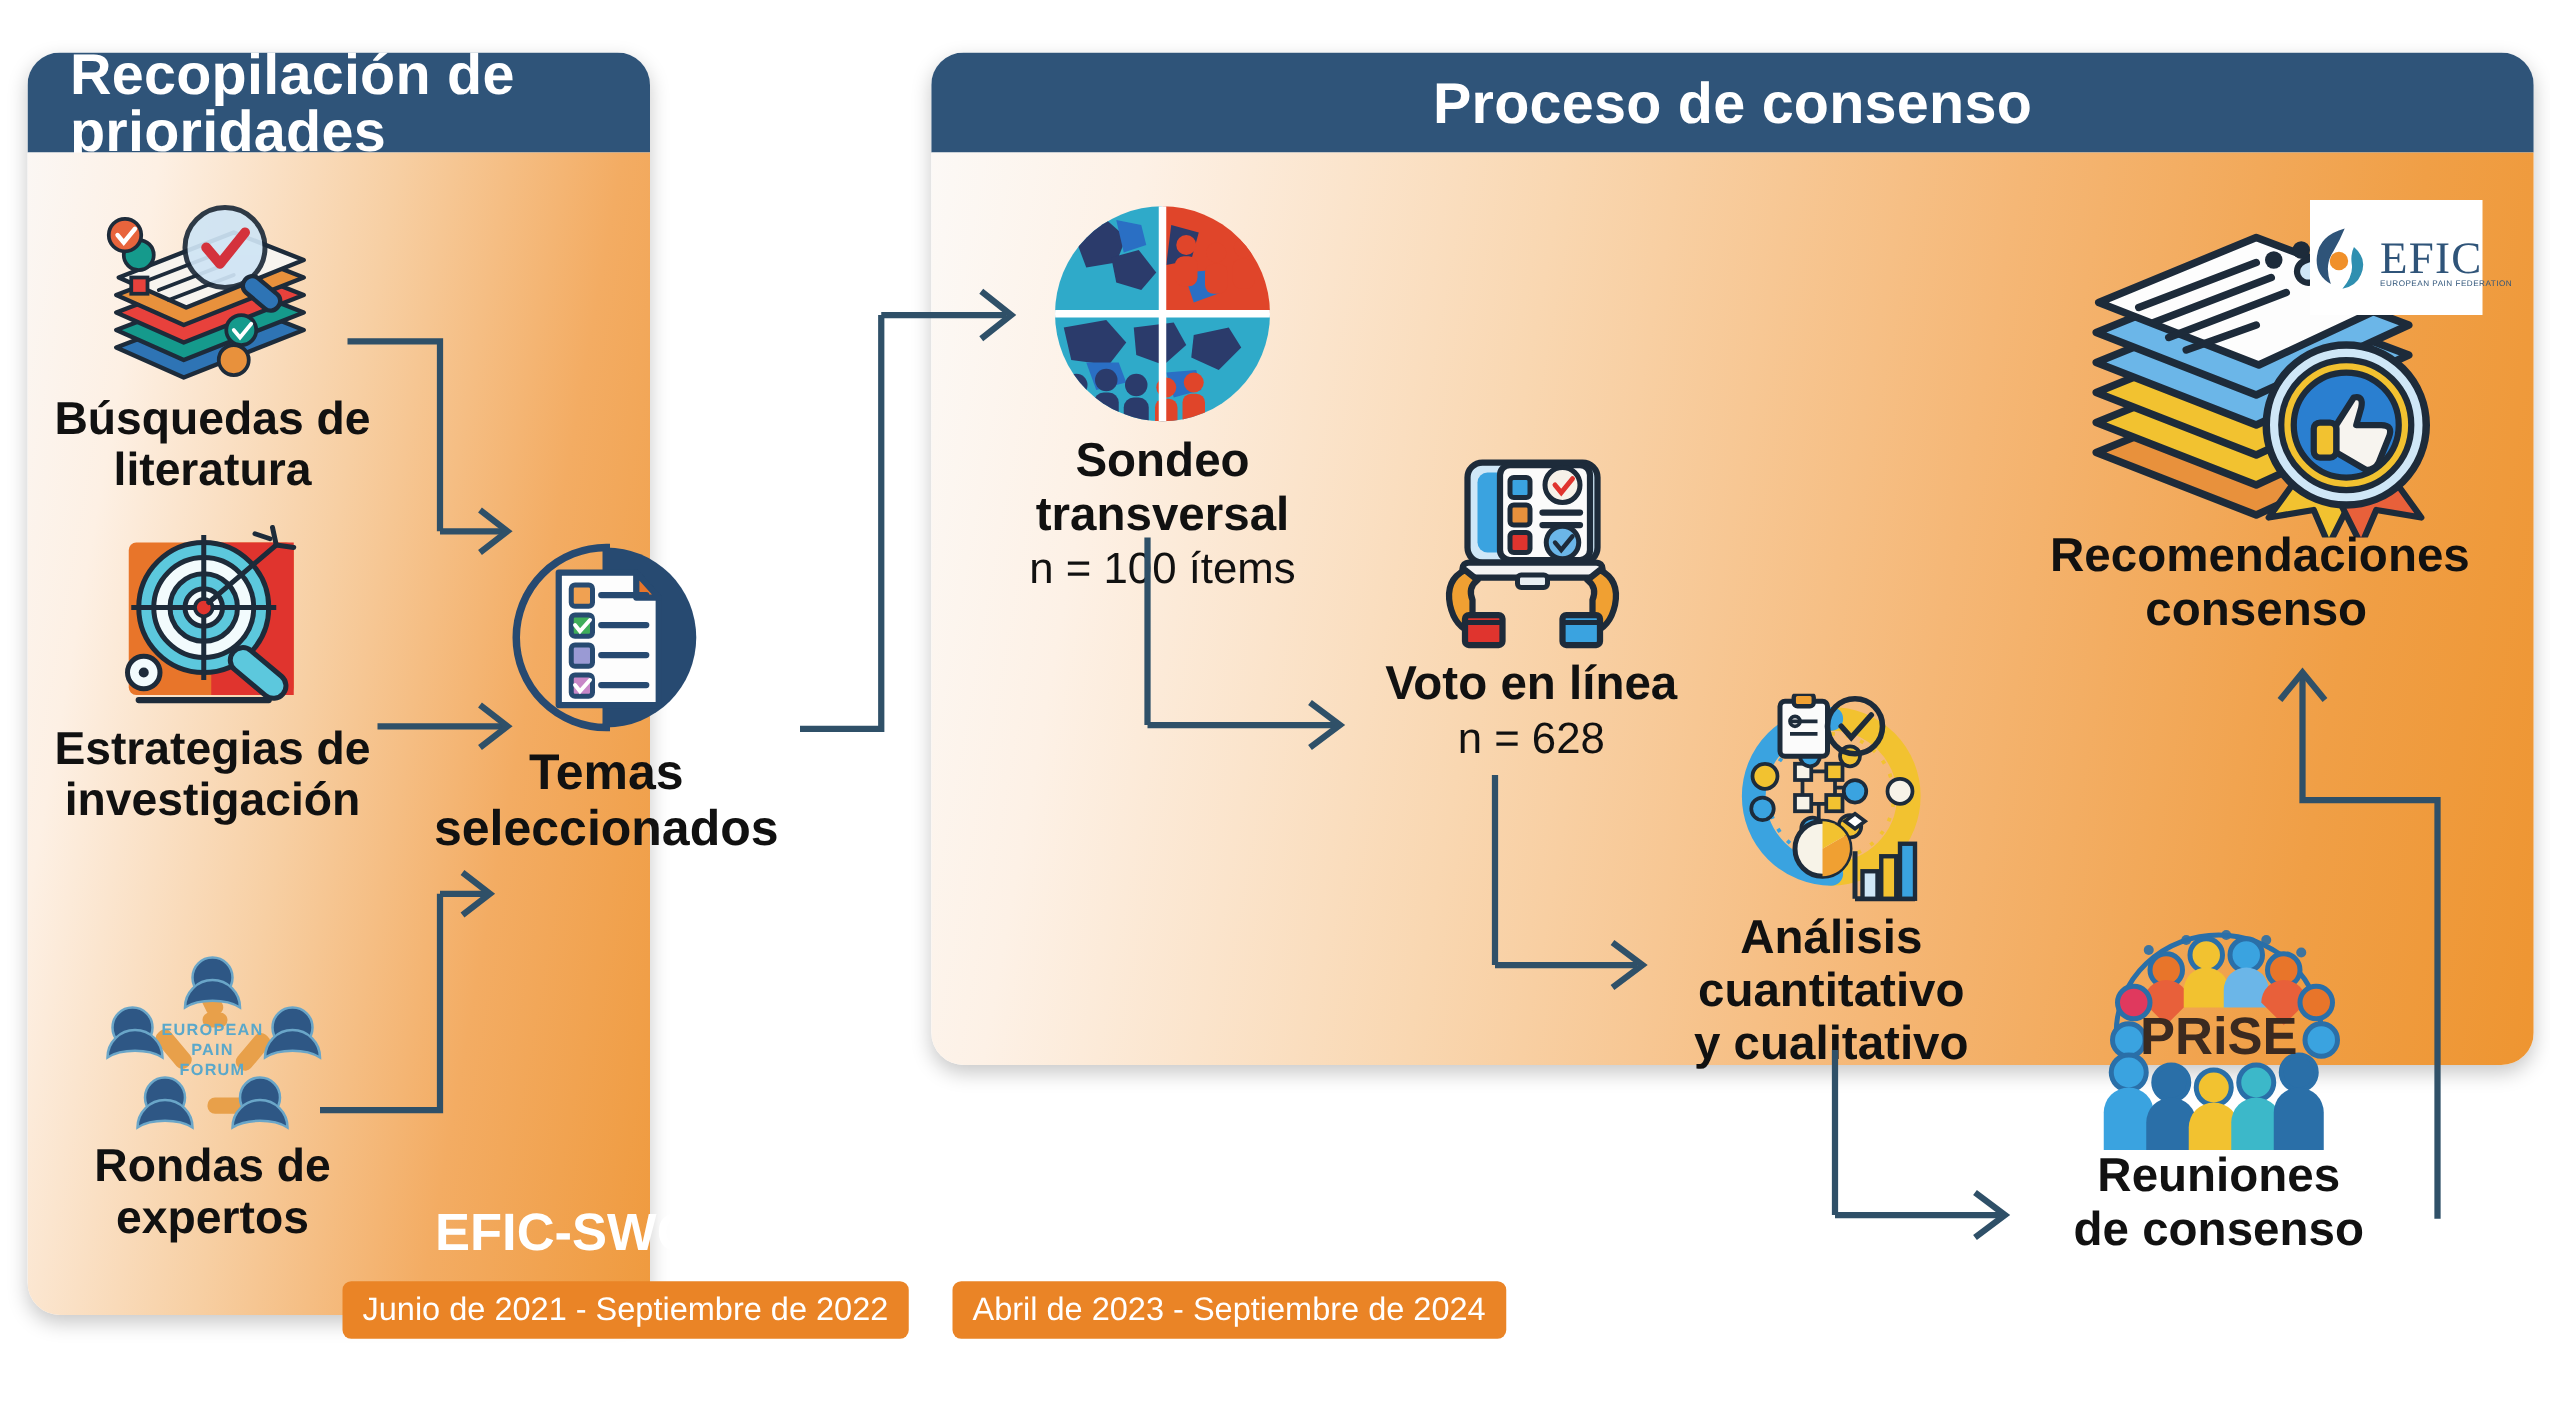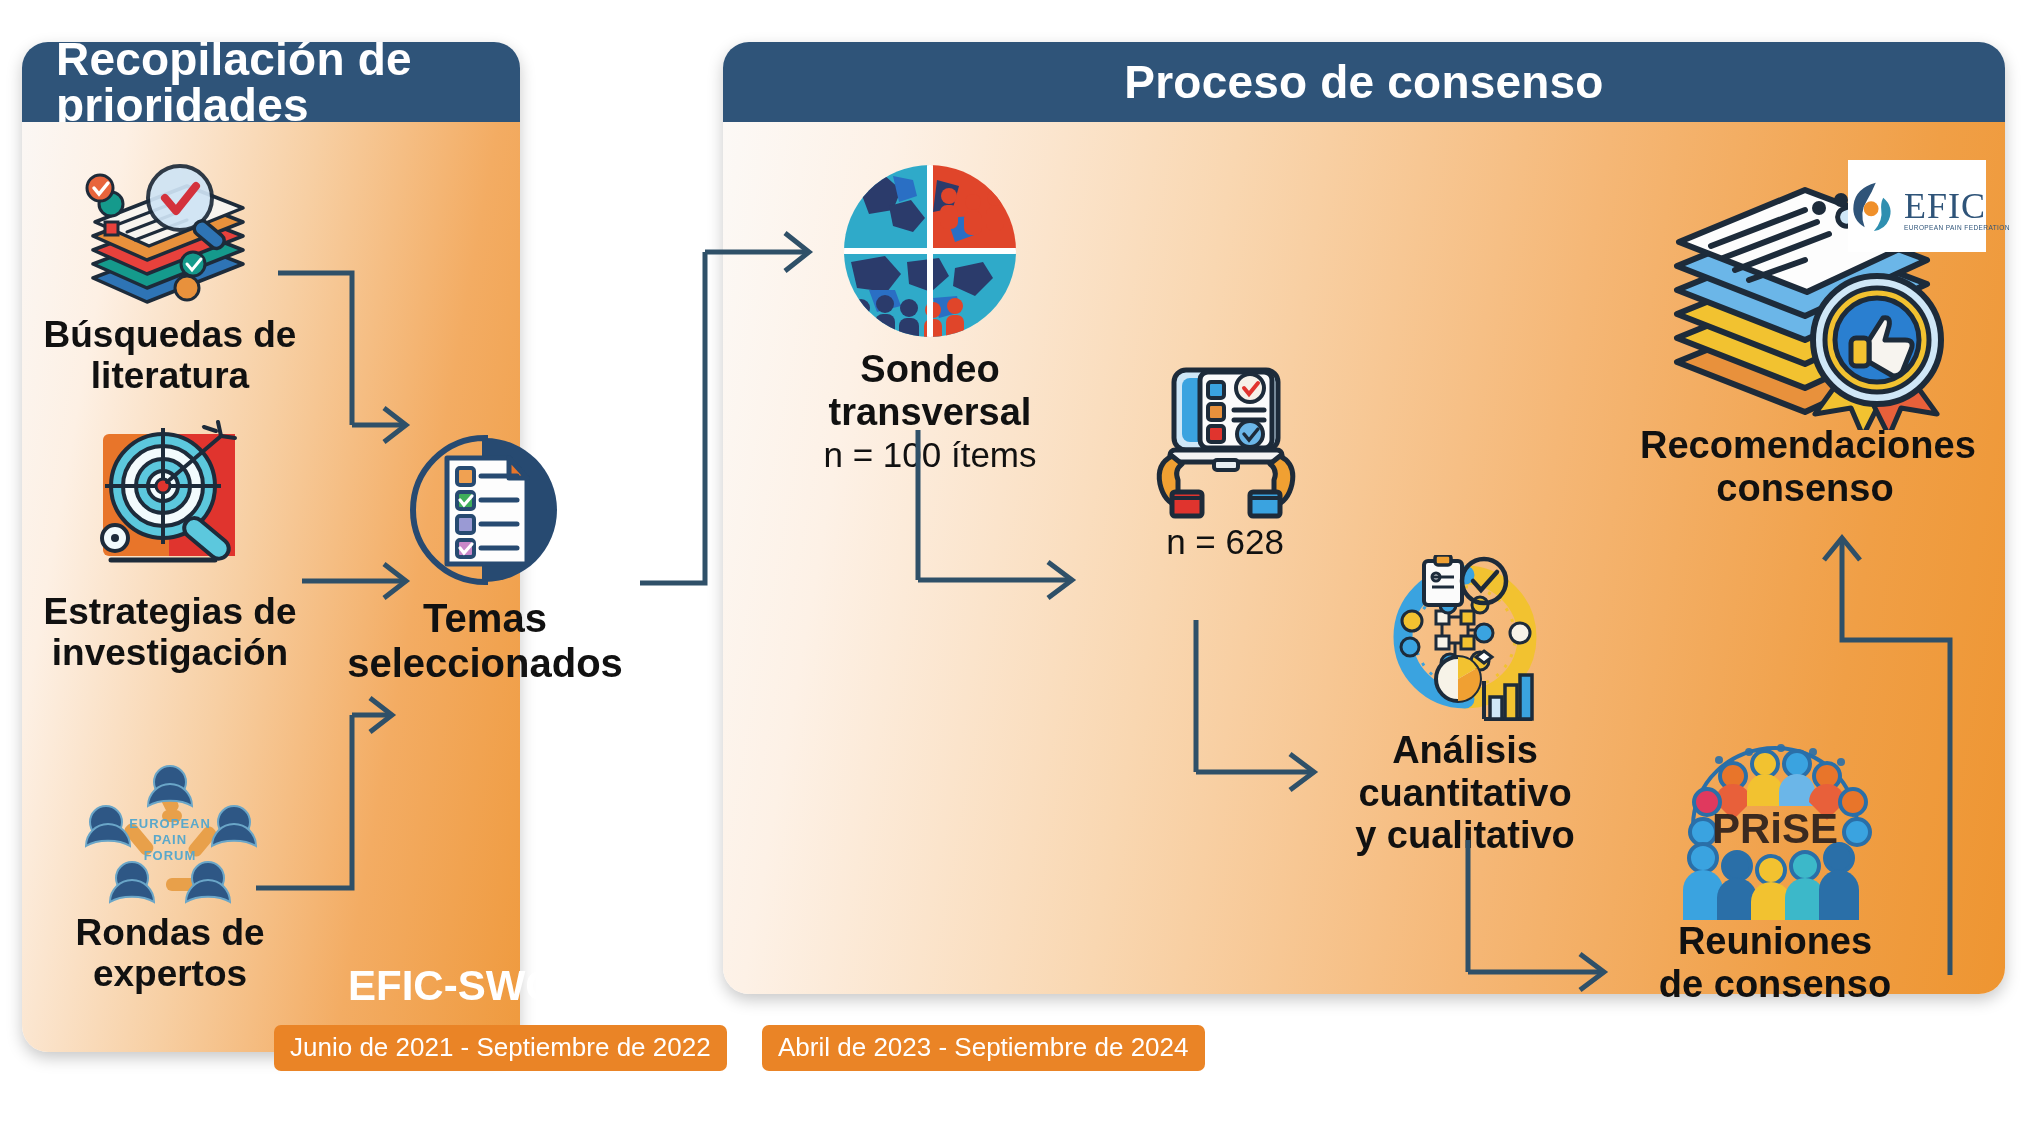--- a/index.html
+++ b/index.html
@@ -13,21 +13,21 @@
               background:#2f5479;display:flex;align-items:center;justify-content:center;}
   .panel-head.left{justify-content:flex-start;padding-left:34px;box-sizing:border-box;}
   .panel-title{color:#ffffff;font-weight:bold;letter-spacing:.2px;line-height:1;}
   .panel-body{position:absolute;left:0;top:80px;width:100%;bottom:0;}
 
   #panel-left{left:22px;top:42px;width:498px;height:1010px;}
   #panel-left .panel-title{font-size:46px;}
   #panel-left .panel-body{
     background:linear-gradient(100deg,#fbf7f4 0%,#fdf0e4 16%,#f7cfa3 45%,#f3ac63 72%,#ef9a3e 100%);}
 
-  #panel-right{left:723px;top:42px;width:1282px;height:952px;}
+  #panel-right{left:745px;top:42px;width:1282px;height:810px;}
   #panel-right .panel-title{font-size:46px;}
   #panel-right .panel-body{
     background:linear-gradient(100deg,#fcf9f6 0%,#fdf1e6 12%,#f9d7b1 36%,#f5b776 62%,#f09f46 85%,#ee9531 100%);}
 
   
   .node{position:absolute;text-align:center;}
   .node .label{font-weight:bold;color:#111111;line-height:1.12;white-space:pre-line;}
   .node .sub{font-weight:normal;color:#111111;line-height:1.15;}
 
   .ico{display:block;margin:0 auto;}
@@ -115,21 +115,21 @@
         <path d="M92 62 L146 16"></path>
           <path d="M146 16 l-3 -14"></path>
           <path d="M146 16 l14 2"></path>
           <path d="M141 11 l-12 -4"></path>
       </g>
       <rect x="118" y="94" width="52" height="20" rx="10" transform="rotate(40 118 94)" fill="#5cc8dd" stroke="#1d2b3a" stroke-width="4"></rect>
       <circle cx="40" cy="118" r="13" fill="#f2fbfd" stroke="#1d2b3a" stroke-width="4"></circle>
       <circle cx="40" cy="118" r="4" fill="#1d2b3a"></circle>
       <path d="M36 140 H140" stroke="#1d2b3a" stroke-width="5" stroke-linecap="round"></path>
     </svg>
-    <div class="label" style="font-size:37px;margin-top:21px;">Estrategias de
+    <div class="label" style="font-size:37px;margin-top:8px;">Estrategias de
 investigación</div>
   </div>
 
   <div class="node" id="n-experts" style="left:40px;top:760px;width:260px;">
     <svg class="ico" width="200" height="150" viewBox="0 0 200 150">
       <g fill="#e8a04a">
         <rect x="84" y="26" width="14" height="32" rx="6" transform="rotate(-26 84 26)"></rect>
         <rect x="138" y="64" width="14" height="34" rx="6" transform="rotate(40 138 64)"></rect>
         <rect x="96" y="118" width="36" height="13" rx="6"></rect>
         <rect x="52" y="70" width="14" height="36" rx="6" transform="rotate(-40 52 70)"></rect>
@@ -266,20 +266,21 @@
       <rect x="64" y="100" width="24" height="10" rx="3" fill="#e8eef2" stroke="#1d2b3a" stroke-width="4"></rect>
       <path d="M22 96 q-16 8 -12 28 q4 18 18 22 l0 -26 q-4 -10 4 -16 Z" fill="#f0a032" stroke="#1d2b3a" stroke-width="5" stroke-linejoin="round"></path>
       <path d="M130 96 q16 8 12 28 q-4 18 -18 22 l0 -26 q4 -10 -4 -16 Z" fill="#f0a032" stroke="#1d2b3a" stroke-width="5" stroke-linejoin="round"></path>
       <rect x="22" y="132" width="30" height="24" rx="3" fill="#e0342e" stroke="#1d2b3a" stroke-width="5"></rect>
       <rect x="100" y="132" width="30" height="24" rx="3" fill="#3aa3e0" stroke="#1d2b3a" stroke-width="5"></rect>
       <g stroke="#1d2b3a" stroke-width="4">
           <path d="M22 138 H52"></path>
           <path d="M100 138 H130"></path>
         </g>
     </svg>
+    <div class="label" style="font-size:38px;margin-top:6px;">Voto en línea</div>
     <div class="sub" style="font-size:35px;margin-top:2px;">n = 628</div>
   </div>
 
   <div class="node" id="n-analysis" style="left:1320px;top:555px;width:290px;">
     <svg class="ico" width="170" height="170" viewBox="0 0 170 170">
       <path d="M85 20 a62 62 0 0 1 0 124" fill="none" stroke="#f2c230" stroke-width="19" stroke-linecap="round"></path>
       <path d="M85 144 a62 62 0 0 1 0 -124" fill="none" stroke="#3aa3e0" stroke-width="19" stroke-linecap="round"></path>
       <path d="M85 32 a50 50 0 0 1 0 100" fill="none" stroke="#f2c230" stroke-width="3" stroke-dasharray="3 9"></path>
       <path d="M85 132 a50 50 0 0 1 0 -100" fill="none" stroke="#3aa3e0" stroke-width="3" stroke-dasharray="3 9"></path>
       <g stroke="#1d2b3a" stroke-width="3" fill="none">

